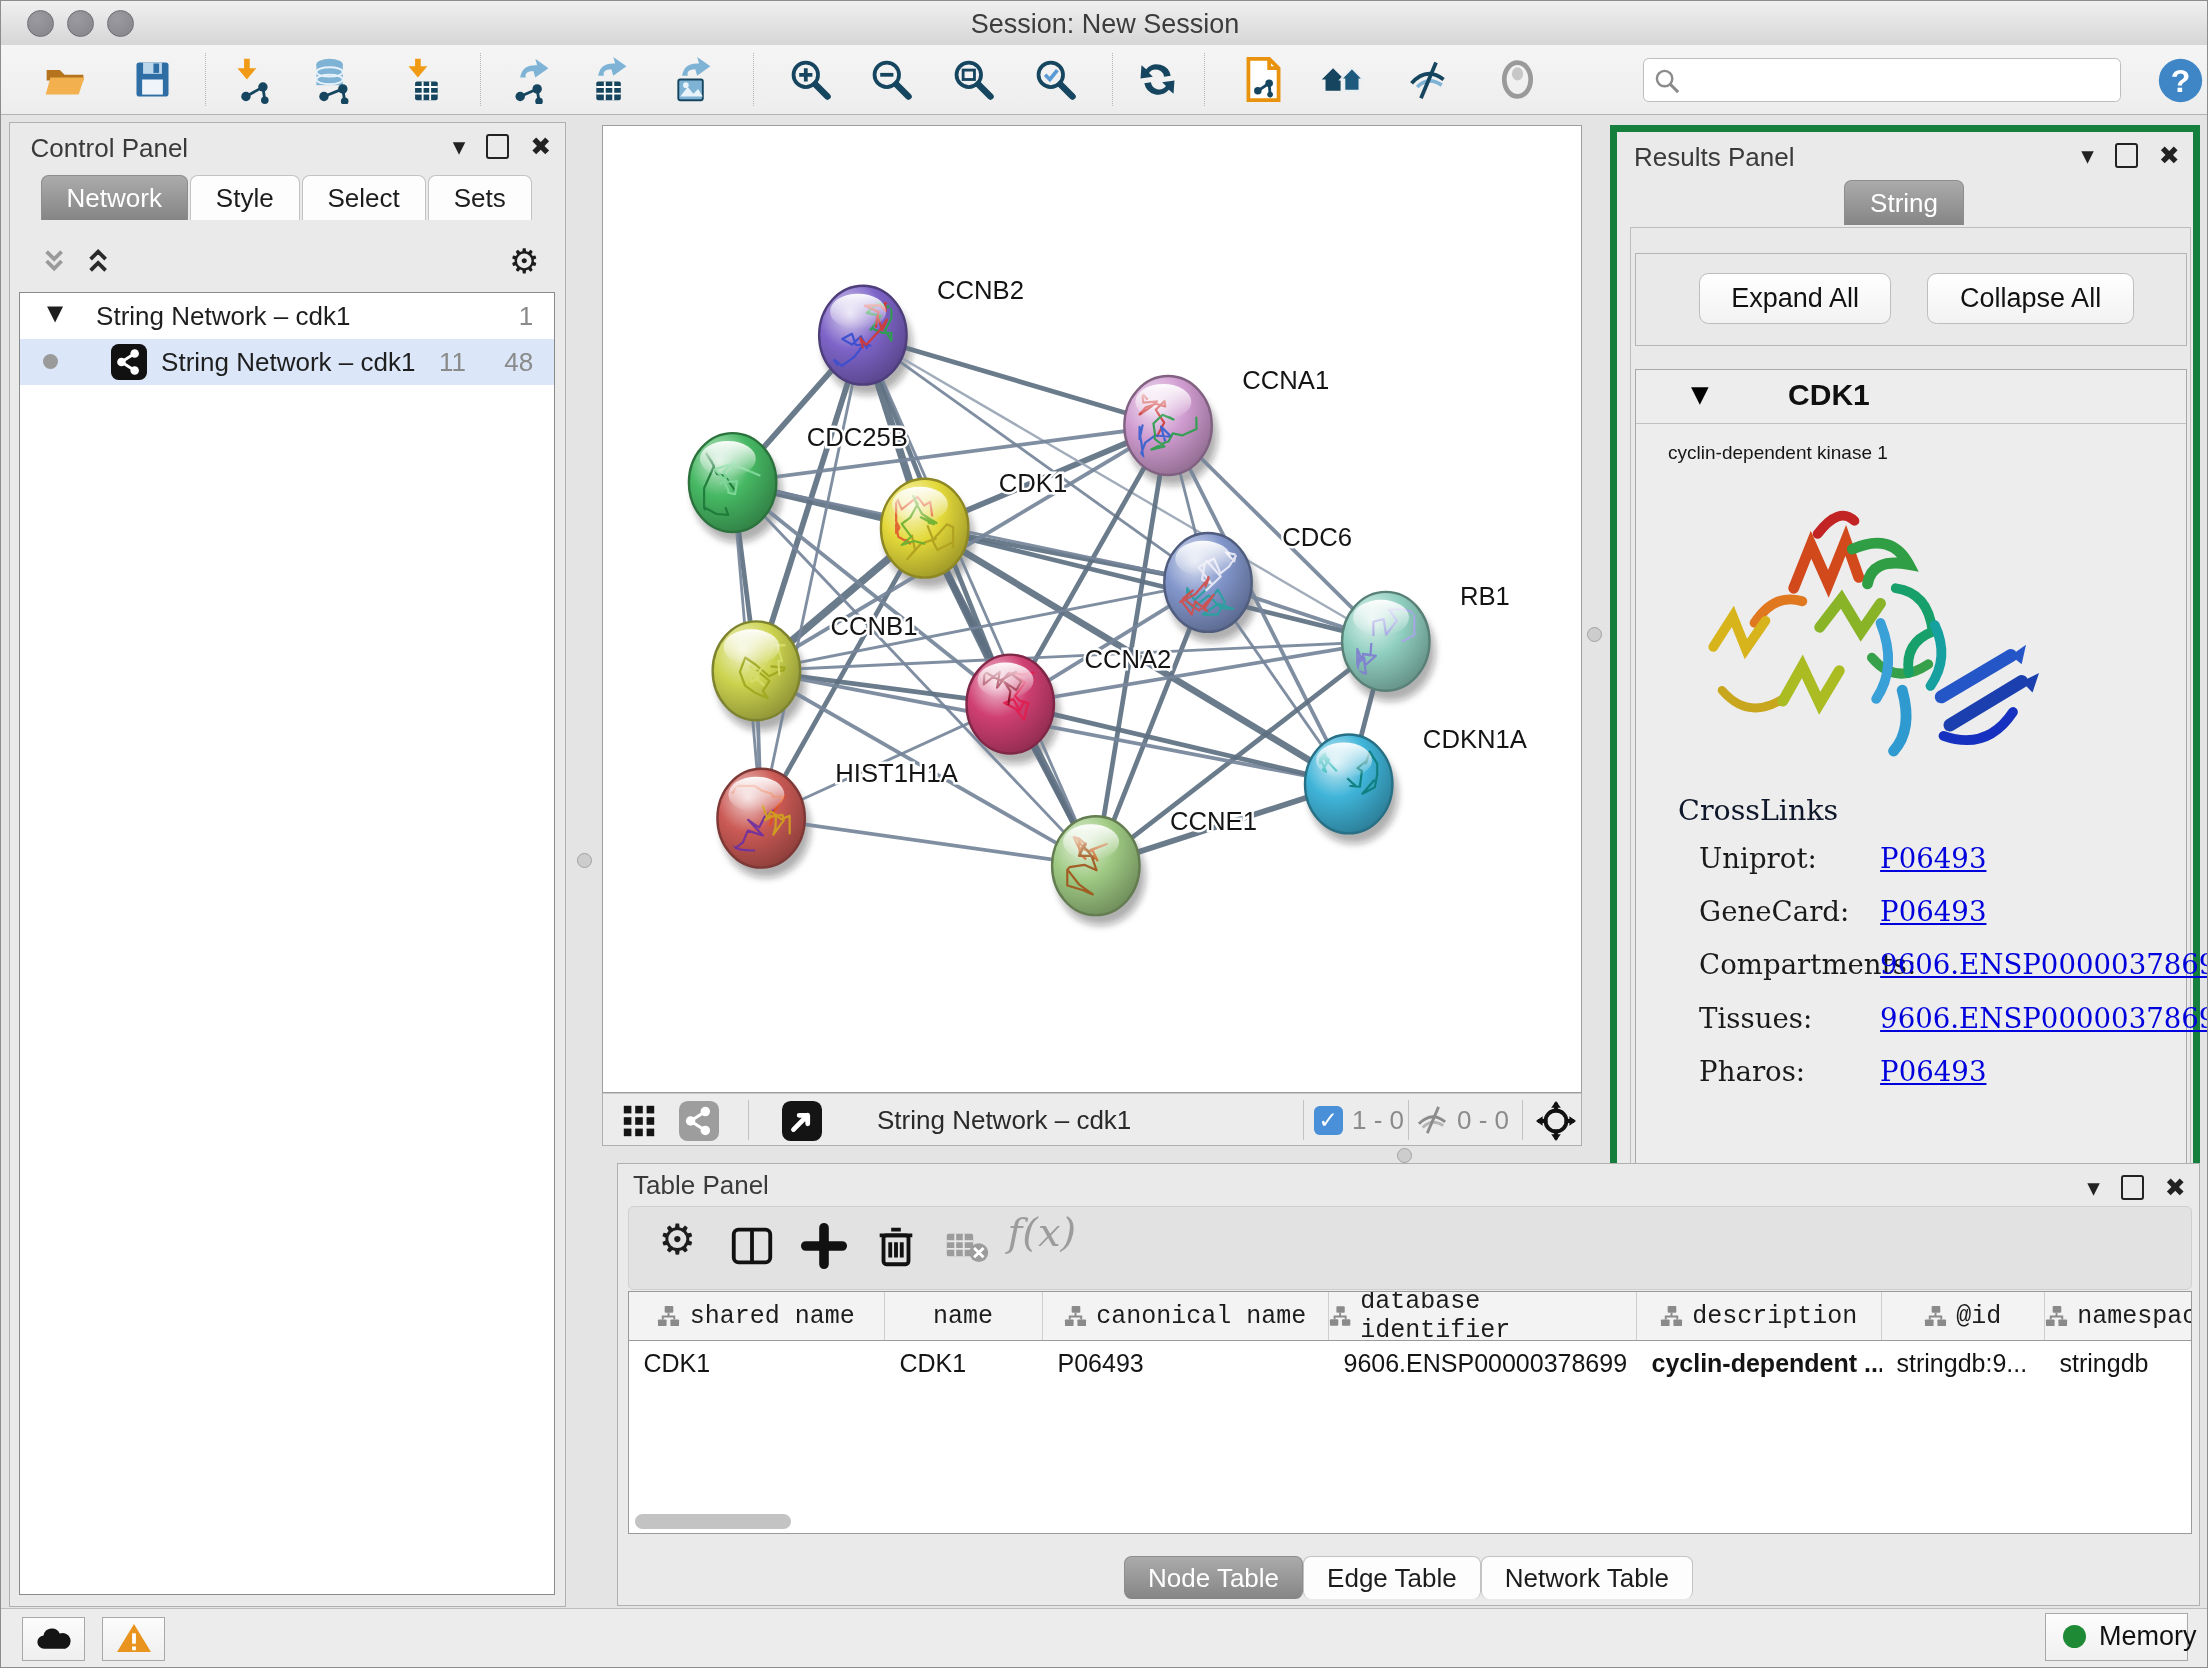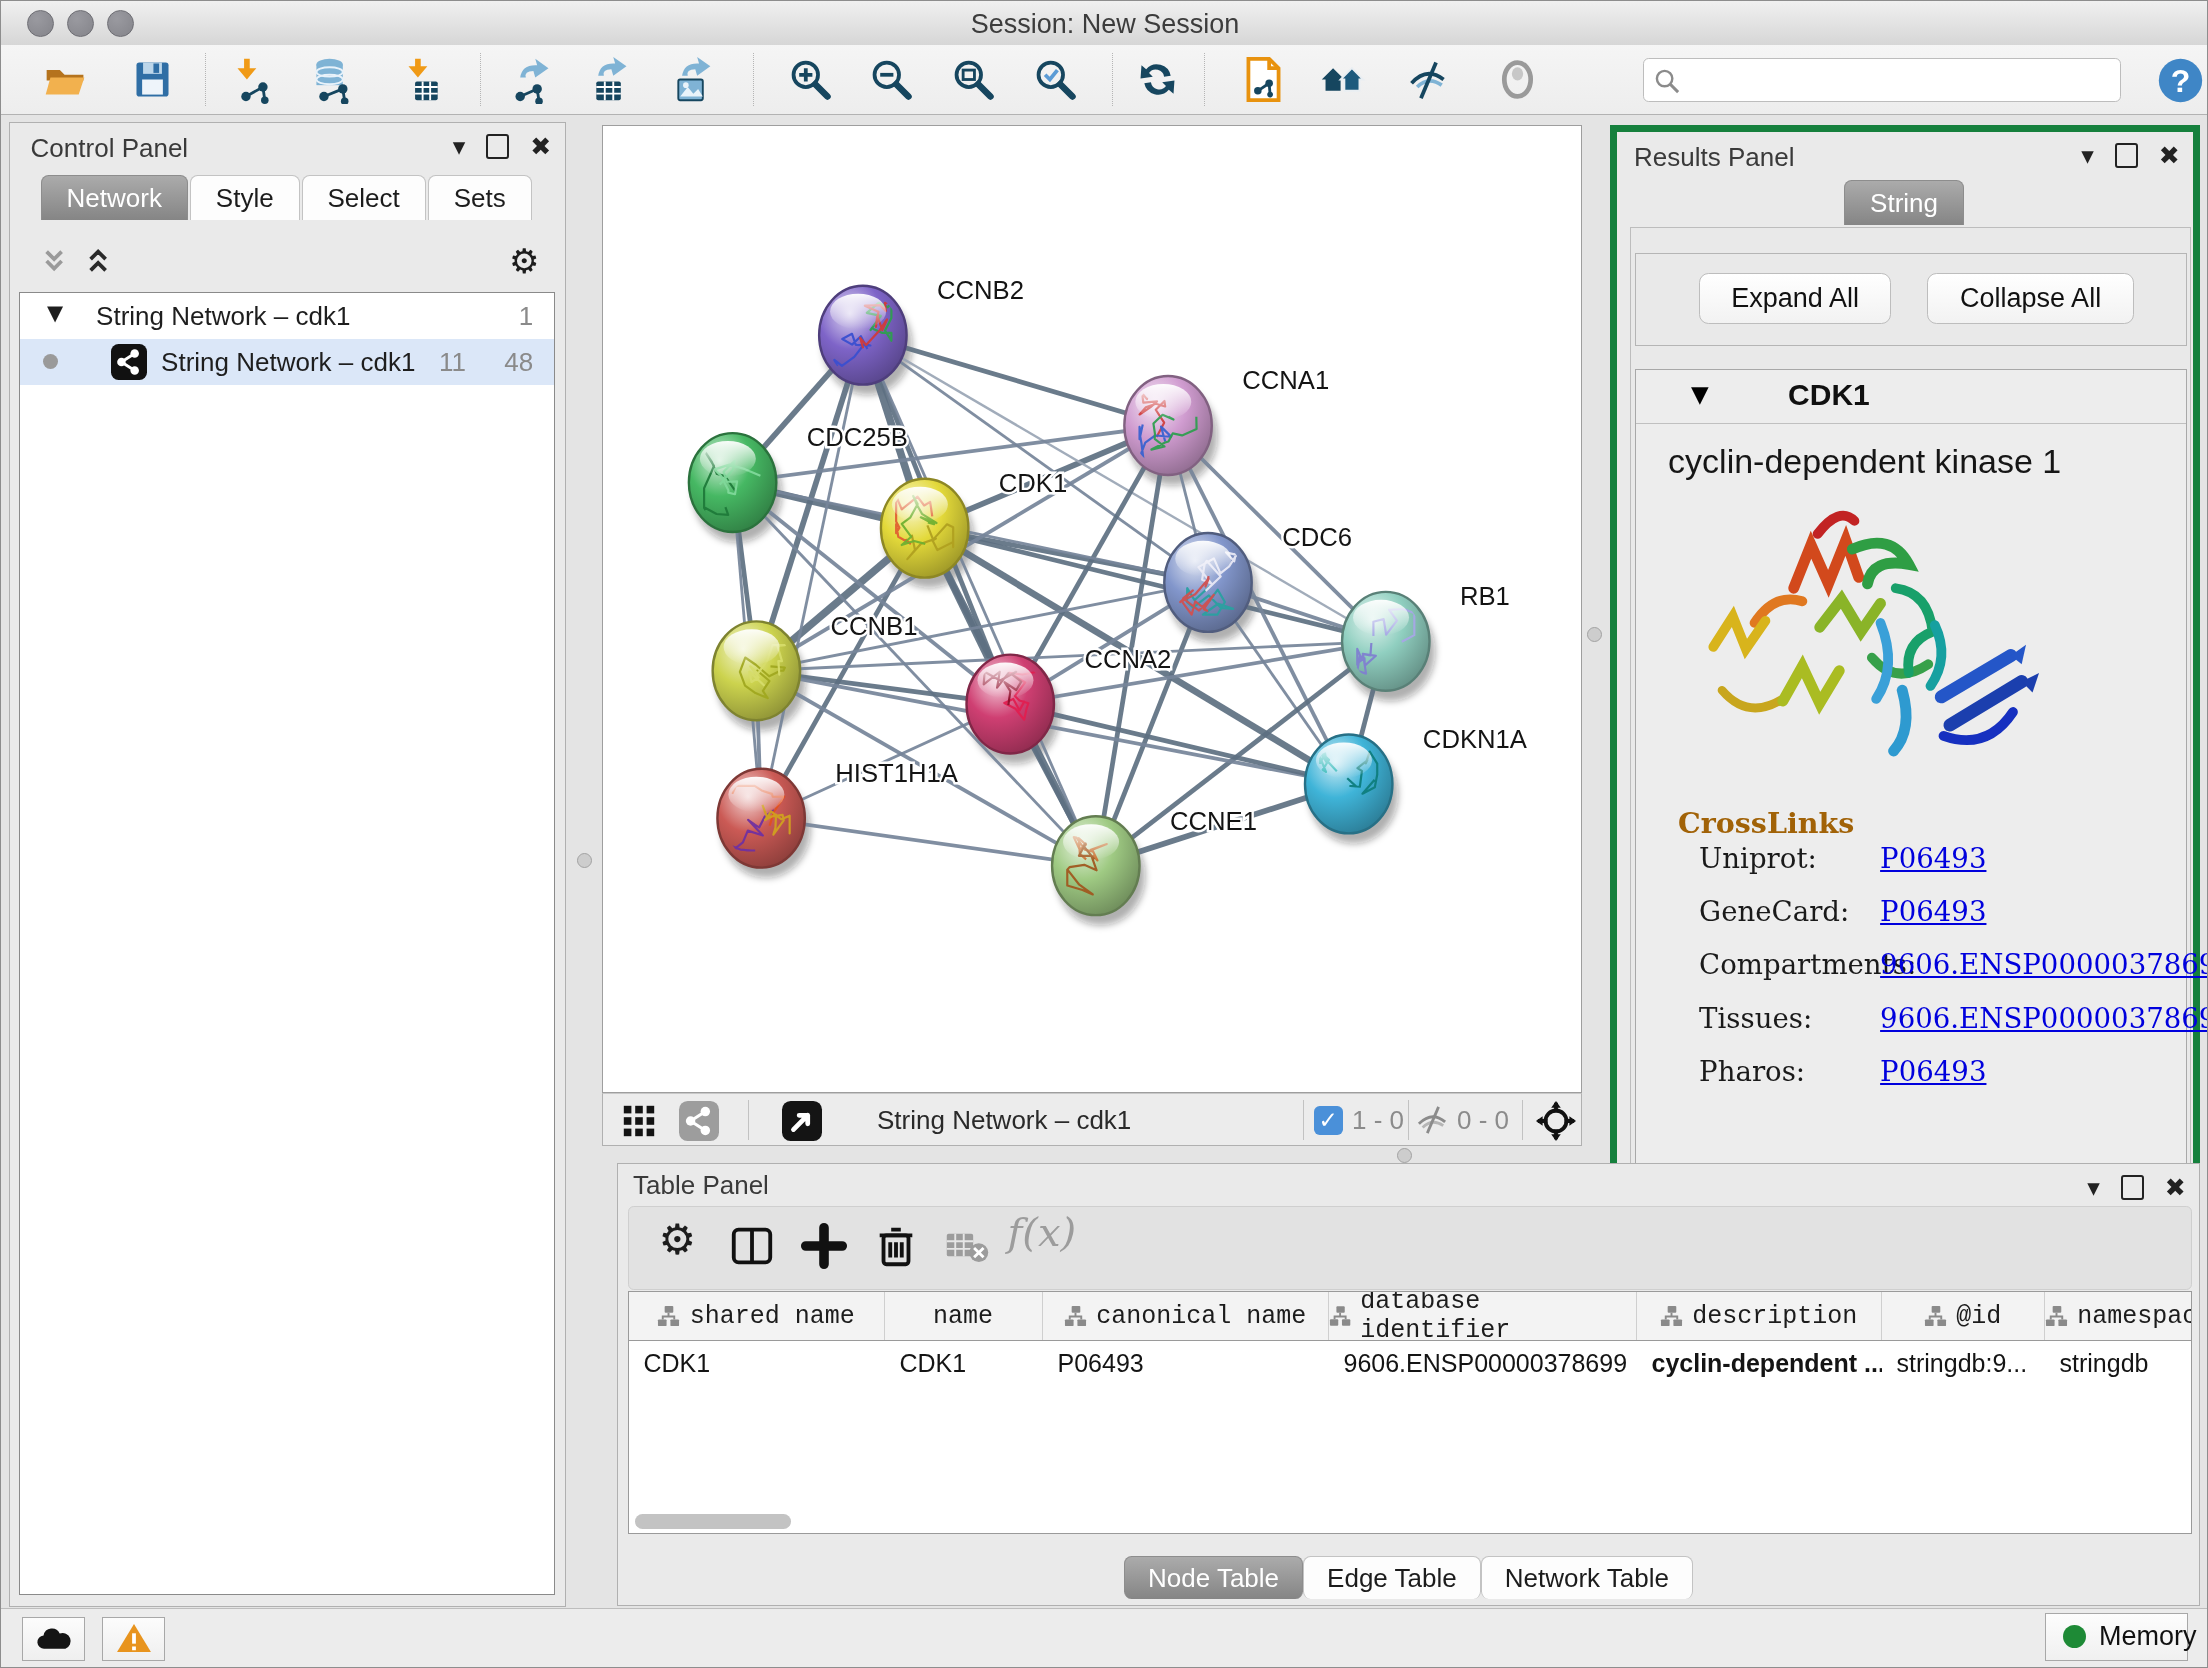--- a/index.html
+++ b/index.html
@@ -59,22 +59,22 @@
   .rp-tab-wrap{position:absolute;left:0;top:48px;width:100%;text-align:center;}
   .rp-outer{position:absolute;left:13.3px;top:95px;width:559px;height:963px;background:#e9e9e9;
     border:1px solid #bdbdbd;}
   .rp-btnbox{position:absolute;left:3.8px;top:25px;width:550px;height:91px;border:1px solid #b5b5b5;}
   .rp-btn{position:absolute;top:19px;height:49px;background:linear-gradient(#ffffff,#f2f2f2);
     border:1px solid #bdbdbd;border-radius:9.5px;font-size:27px;color:#111;
     text-align:center;line-height:49px;cursor:pointer;}
   .rp-section{position:absolute;left:3.8px;top:141px;width:550px;height:814px;border:1px solid #a8a8a8;background:#ededed;}
   .rp-sec-head{position:relative;height:53px;border-bottom:1px solid #c0c0c0;}
   .rp-name{position:absolute;left:152px;top:7.6px;font-size:30px;font-weight:bold;color:#101010;}
-  .rp-desc{position:absolute;left:32px;top:72px;font-size:34px;color:#161616;}
-  .xl-title{position:absolute;left:42px;top:424px;font-family:"DejaVu Serif",serif;font-weight:bold;font-size:28.5px;color:#a16207;margin-top:12px;}
+  .rp-desc{position:absolute;left:32px;top:72px;font-size:19px;color:#161616;}
+  .xl-title{position:absolute;left:42px;top:424px;font-family:"DejaVu Serif",serif;font-weight:normal;font-size:28.5px;color:#0f172a;}
   .xl-row{position:absolute;left:63px;width:476px;height:53px;font-family:"DejaVu Serif",serif;font-size:27.6px;color:#1a1a1a;}
   .xl-row a{position:absolute;left:181px;color:#0000dd;text-decoration:underline;cursor:pointer;}
   
   .table-panel{position:absolute;left:616px;top:1162px;width:1583px;height:443px;
     background:#eaeaea;border:1px solid #b0b0b0;box-sizing:border-box;}
   .tp-toolbar{position:absolute;left:9.5px;top:42px;width:1562px;height:82px;background:#e2e2e2;
     border:1px solid #cfcfcf;border-radius:5.7px;}
   .tp-ic{position:absolute;top:15px;cursor:pointer;}
   .tbl{position:absolute;left:9.5px;top:127px;width:1564px;height:243px;background:#fff;
     border:1px solid #9a9a9a;overflow:hidden;box-sizing:border-box;}

